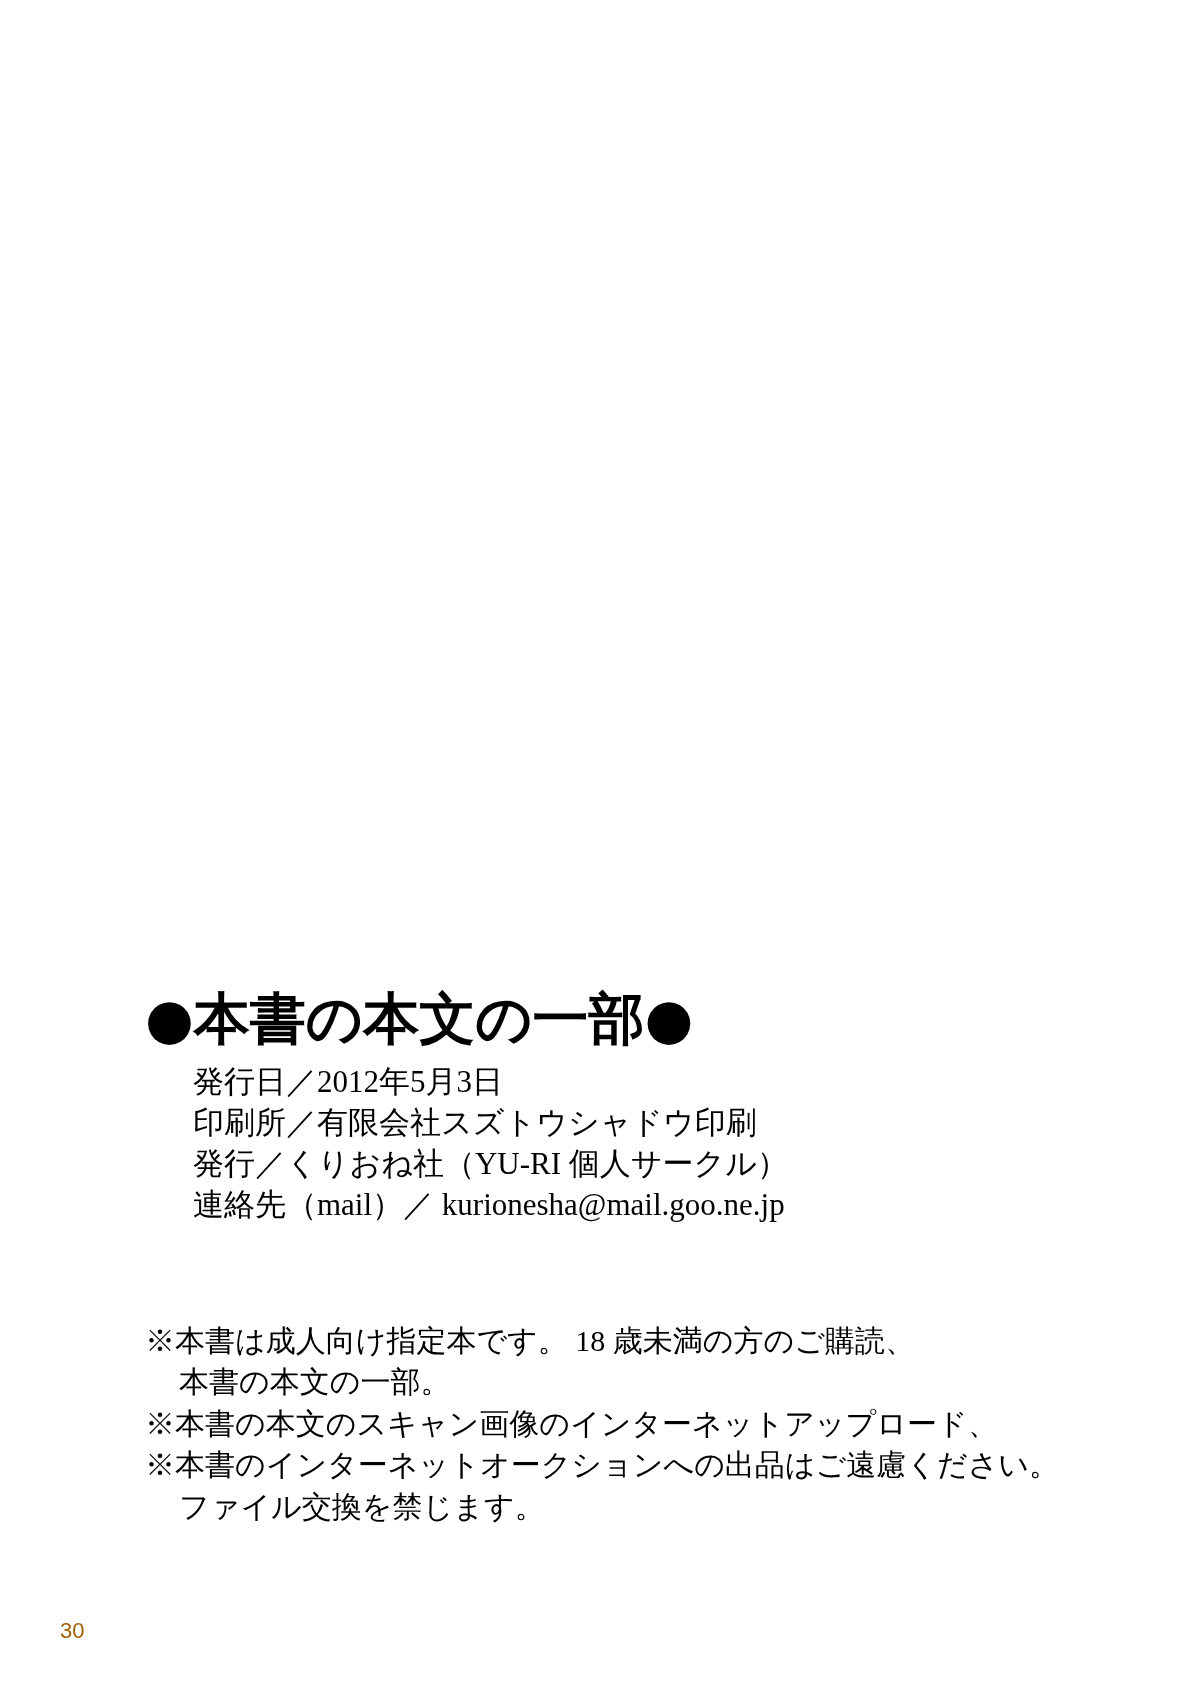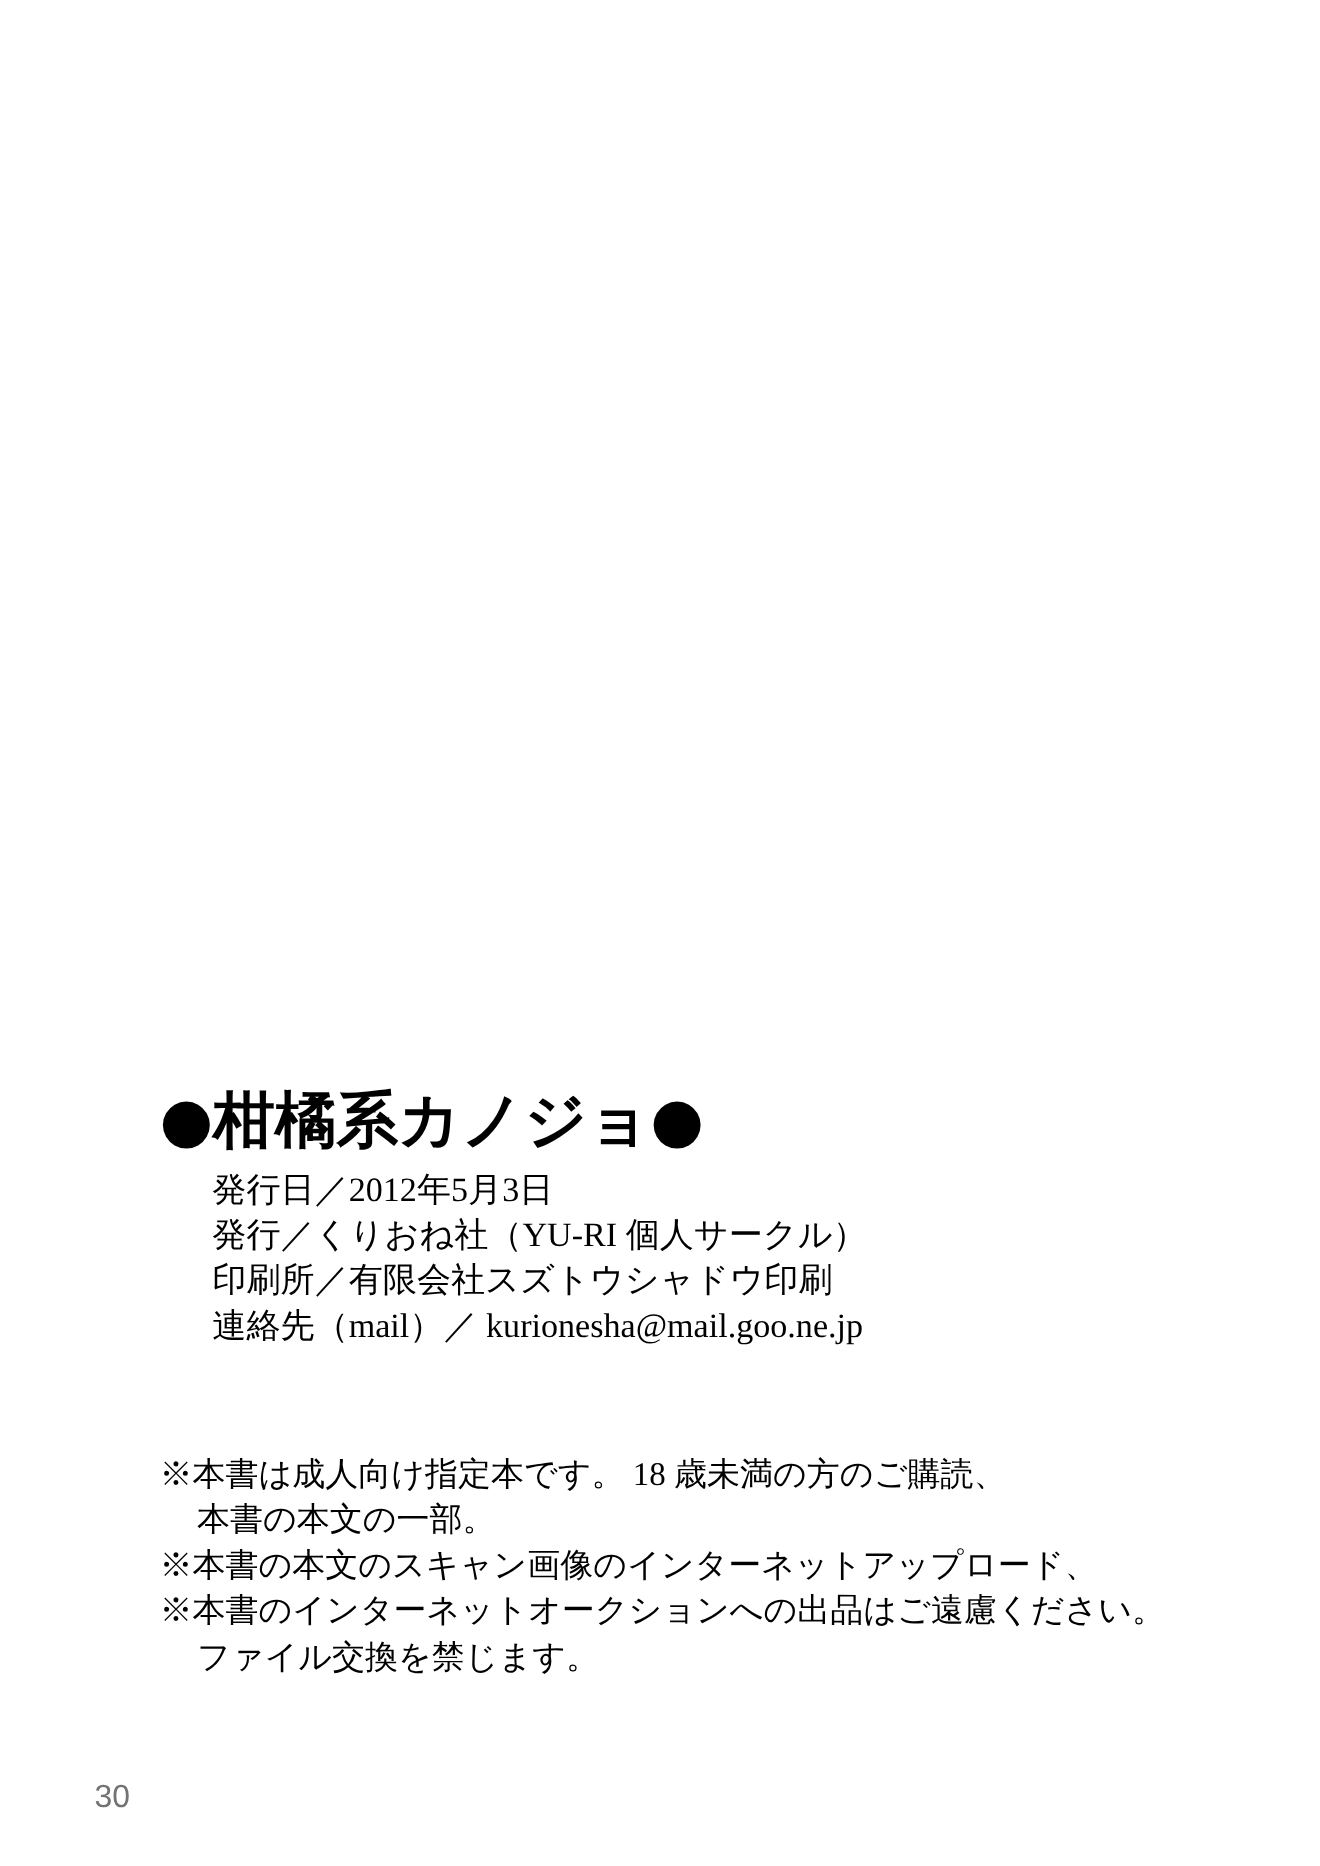--- a/index.html
+++ b/index.html
@@ -54,38 +54,38 @@
     line-height: 1.38;
   }
   .notices .line {
     white-space: nowrap;
   }
   .notices .indent {
     padding-left: 34px;
   }
   .page-number {
     position: absolute;
-    left: 86px;
+    left: 60px;
     top: 1618px;
     font-family: "Liberation Sans", "DejaVu Sans", sans-serif;
-    font-size: 29px;
-    color: #737373;
+    font-size: 22px;
+    color: #a16207;
   }
 </style>
 </head>
 <body>
 
 <div class="page">
 
   <div class="colophon">
-    <div class="title">●柑橘系カノジョ●</div>
+    <div class="title">●本書の本文の一部●</div>
     <div class="imprint">
       <div>発行日／2012年5月3日</div>
+      <div>印刷所／有限会社スズトウシャドウ印刷</div>
       <div>発行／くりおね社（YU-RI 個人サークル）</div>
-      <div>印刷所／有限会社スズトウシャドウ印刷</div>
       <div class="mono-ish">連絡先（mail）／ kurionesha@mail.goo.ne.jp</div>
     </div>
   </div>
 
   <div class="notices">
     <div class="line">※本書は成人向け指定本です。 18 歳未満の方のご購読、</div>
     <div class="line indent">本書の本文の一部。</div>
     <div class="line">※本書の本文のスキャン画像のインターネットアップロード、</div>
     <div class="line">※本書のインターネットオークションへの出品はご遠慮ください。</div>
     <div class="line indent">ファイル交換を禁じます。</div>

